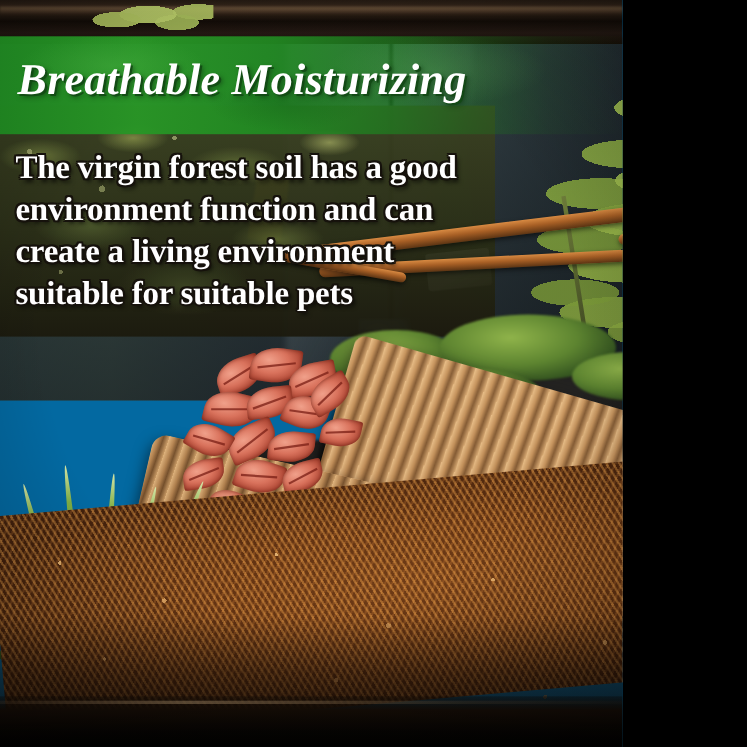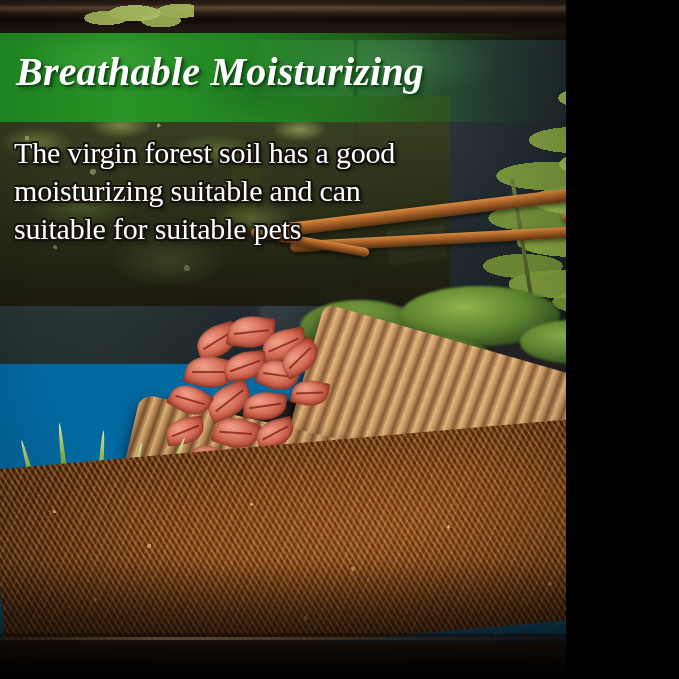--- a/index.html
+++ b/index.html
@@ -284,21 +284,21 @@
     letter-spacing:.2px;
     white-space:nowrap;
     text-shadow: 2px 2px 0 rgba(18,72,20,.85), 3px 3px 5px rgba(10,40,12,.55);
   }
 
   
   .body-copy {
     position:absolute; left:14px; top:134px; width:470px;
     margin:0; padding:0;
     font-size:30px;
-    font-weight:400;
+    font-weight:700;
     line-height:38px;
     color:#ffffff;
     letter-spacing:-.2px;
     -webkit-text-stroke:0px;
     text-shadow:
       -1.6px -1.6px 0 #16120c, 1.6px -1.6px 0 #16120c,
       -1.6px  1.6px 0 #16120c, 1.6px  1.6px 0 #16120c,
       -1.9px 0 0 #16120c, 1.9px 0 0 #16120c,
        0 -1.9px 0 #16120c, 0 1.9px 0 #16120c,
        2.5px 3px 4px rgba(0,0,0,.75);
@@ -397,17 +397,18 @@
     <div class="vignette"></div>
   </div>
 
   <div class="banner">
     <div class="banner-tex"></div>
   </div>
   <h1 class="title">Breathable Moisturizing</h1>
 
   <div class="body-copy">
     <span class="ln">The virgin forest soil has a good</span>
-    <span class="ln">moisturizing suitable and can</span>
+    <span class="ln">environment function and can</span>
+    <span class="ln">create a living environment</span>
     <span class="ln">suitable for suitable pets</span>
   </div>
 
 </div>
 
 </body></html>

